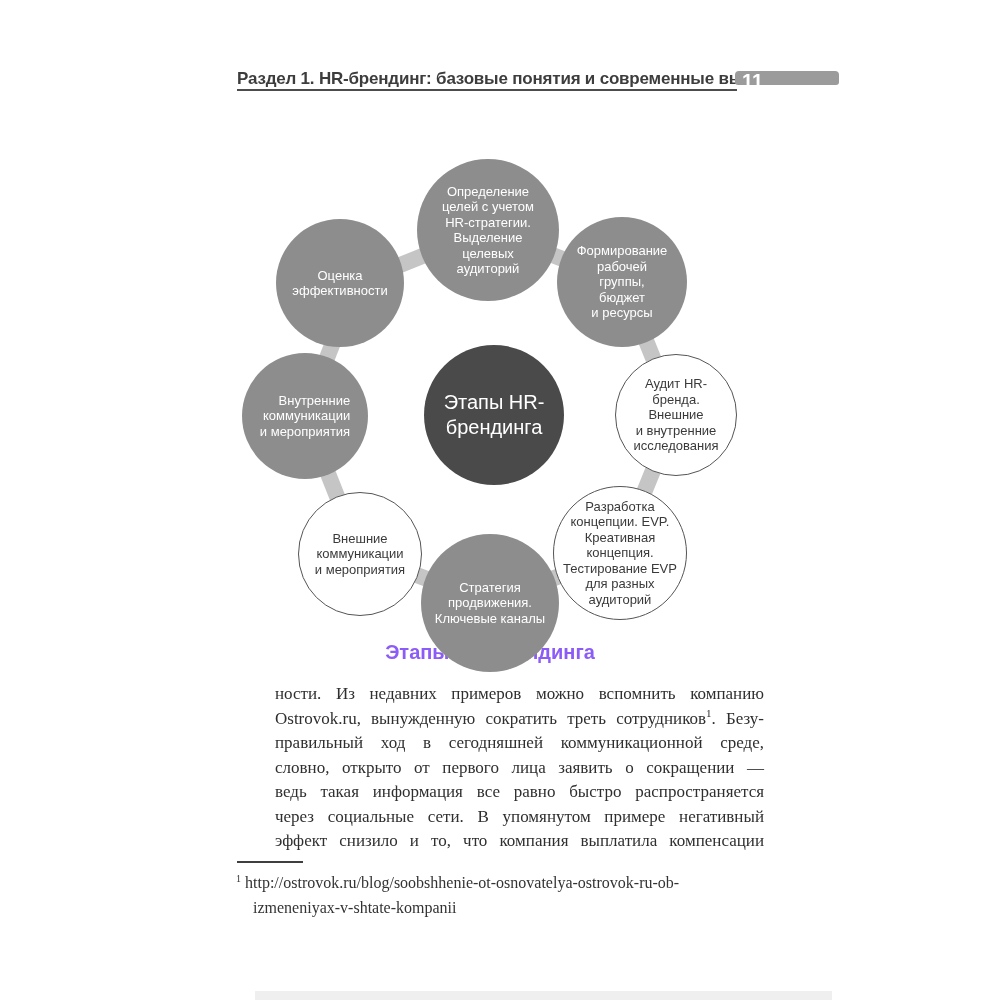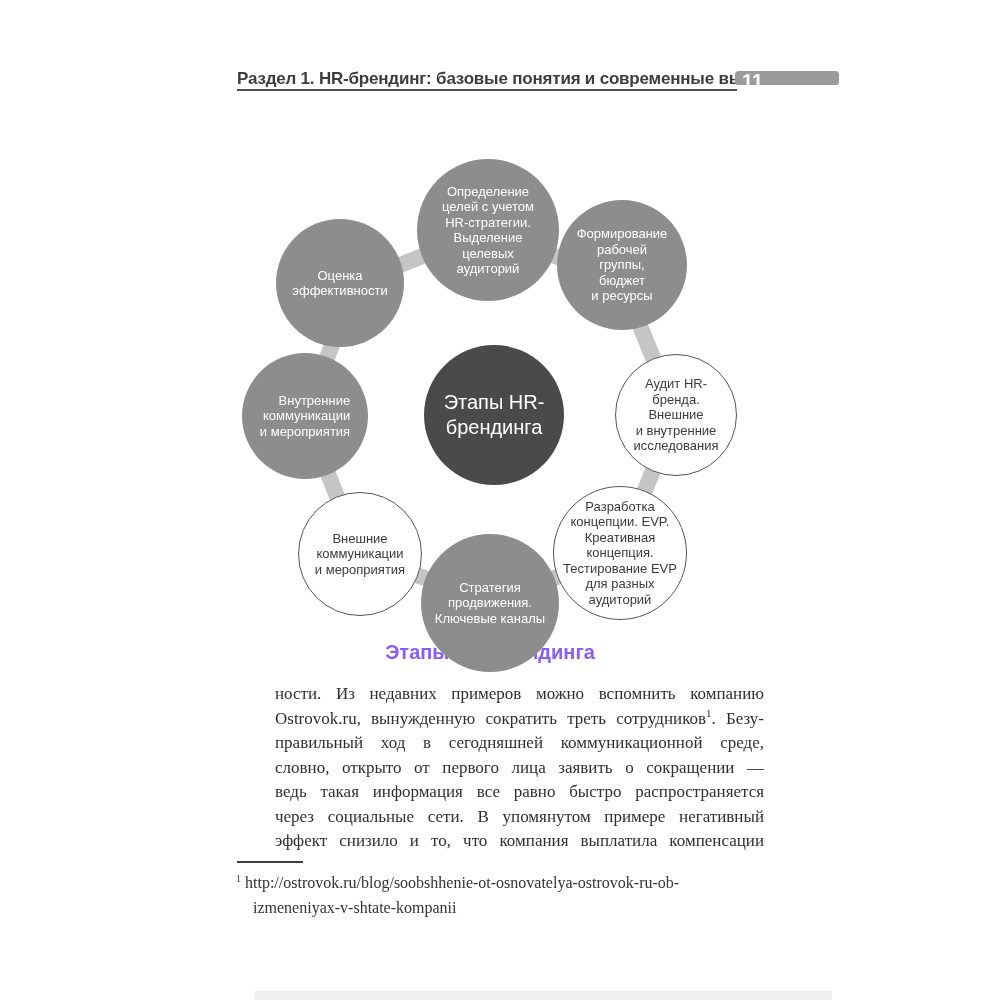--- a/index.html
+++ b/index.html
@@ -72,21 +72,21 @@
   .circle .lbl {
     white-space: pre-line;
     font-size: 13px;
     line-height: 15.5px;
   }
   .circle.gray  { background: #8d8d8d; color: #ffffff; }
   .circle.white { background: #ffffff; color: #3a3a3a; border: 1.5px solid #555555; box-sizing: border-box; }
   .circle.dark  { background: #4a4a4a; color: #ffffff; z-index: 3; }
 
   .stage-top          { left: 417px; top: 119px; width: 142px; height: 142px; }
-  .stage-upper-right  { left: 557px; top: 160px; width: 130px; height: 130px; text-align: center; }
+  .stage-upper-right  { left: 557px; top: 177px; width: 130px; height: 130px; text-align: center; }
   .stage-right        { left: 615px; top: 314px; width: 122px; height: 122px; }
   .stage-bottom-right { left: 553px; top: 446px; width: 134px; height: 134px; }
   .stage-bottom       { left: 421px; top: 494px; width: 138px; height: 138px; }
   .stage-bottom-left  { left: 298px; top: 452px; width: 124px; height: 124px; }
   .stage-left         { left: 242px; top: 313px; width: 126px; height: 126px; text-align: right; }
   .stage-upper-left   { left: 276px; top: 179px; width: 128px; height: 128px; }
   .stage-center       { left: 424px; top: 305px; width: 140px; height: 140px; }
   .stage-center .lbl  { font-size: 20px; line-height: 25px; }
 
   .diagram-caption {

